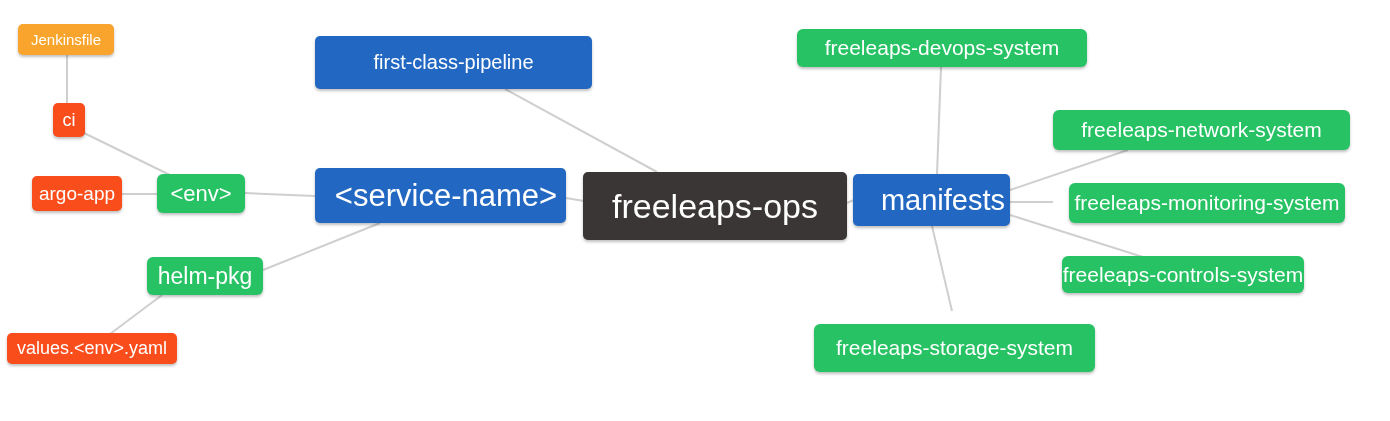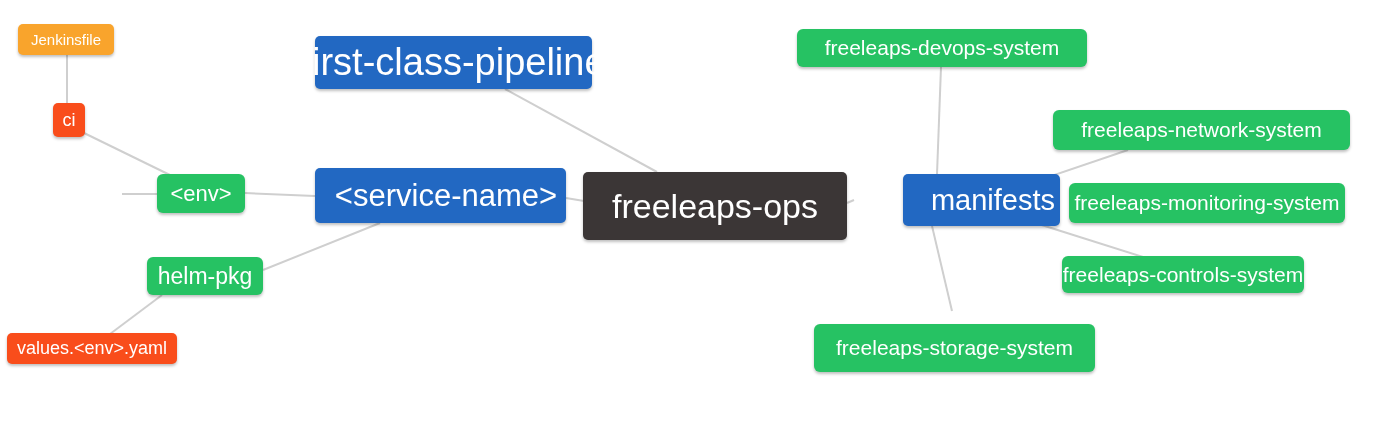--- a/index.html
+++ b/index.html
@@ -64,34 +64,35 @@
     <line x1="1010" y1="190" x2="1128" y2="150"></line>
     <line x1="1010" y1="202" x2="1053" y2="202"></line>
     <line x1="1010" y1="215" x2="1143" y2="257"></line>
     <line x1="932" y1="226" x2="952" y2="311"></line>
   </svg>
 
   <div class="node orange" style="left:18px; top:24px; width:96px; height:31px; font-size:15px;">Jenkinsfile</div>
 
   <div class="node red" style="left:53px; top:103px; width:32px; height:34px; font-size:18px;">ci</div>
 
+  <div class="node red" style="left:32px; top:176px; width:90px; height:35px; font-size:19px;">argo-app</div>
 
   <div class="node green" style="left:157px; top:174px; width:88px; height:39px; font-size:22px;">&lt;env&gt;</div>
 
   <div class="node green" style="left:147px; top:257px; width:116px; height:38px; font-size:23px;">helm-pkg</div>
 
   <div class="node red" style="left:7px; top:333px; width:170px; height:31px; font-size:18px;">values.&lt;env&gt;.yaml</div>
 
-  <div class="node blue" style="left:315px; top:36px; width:277px; height:53px; font-size:38px;text-align:center;">first-class-pipeline</div>
+  <div class="node blue" style="left:315px; top:36px; width:277px; height:53px; font-size:20px;text-align:center;">first-class-pipeline</div>
 
   <div class="node blue" style="left:315px; top:168px; width:251px; height:55px; font-size:31px;padding-left:11px;">&lt;service-name&gt;</div>
 
   <div class="node dark" style="left:583px; top:172px; width:264px; height:68px; font-size:34px;">freeleaps-ops</div>
 
-  <div class="node blue" style="left:903px; top:174px; width:157px; height:52px; font-size:29px;padding-left:23px;">manifests</div>
+  <div class="node blue" style="left:853px; top:174px; width:157px; height:52px; font-size:29px;padding-left:23px;">manifests</div>
 
   <div class="node green" style="left:797px; top:29px; width:290px; height:38px; font-size:21px;">freeleaps-devops-system</div>
 
   <div class="node green" style="left:1053px; top:110px; width:297px; height:40px; font-size:21px;">freeleaps-network-system</div>
 
   <div class="node green" style="left:1053px; top:183px; width:276px; height:40px; font-size:21px;margin-left:16px;">freeleaps-monitoring-system</div>
 
   <div class="node green" style="left:1062px; top:256px; width:242px; height:37px; font-size:21px;">freeleaps-controls-system</div>
 
   <div class="node green" style="left:814px; top:324px; width:281px; height:48px; font-size:21px;">freeleaps-storage-system</div>

